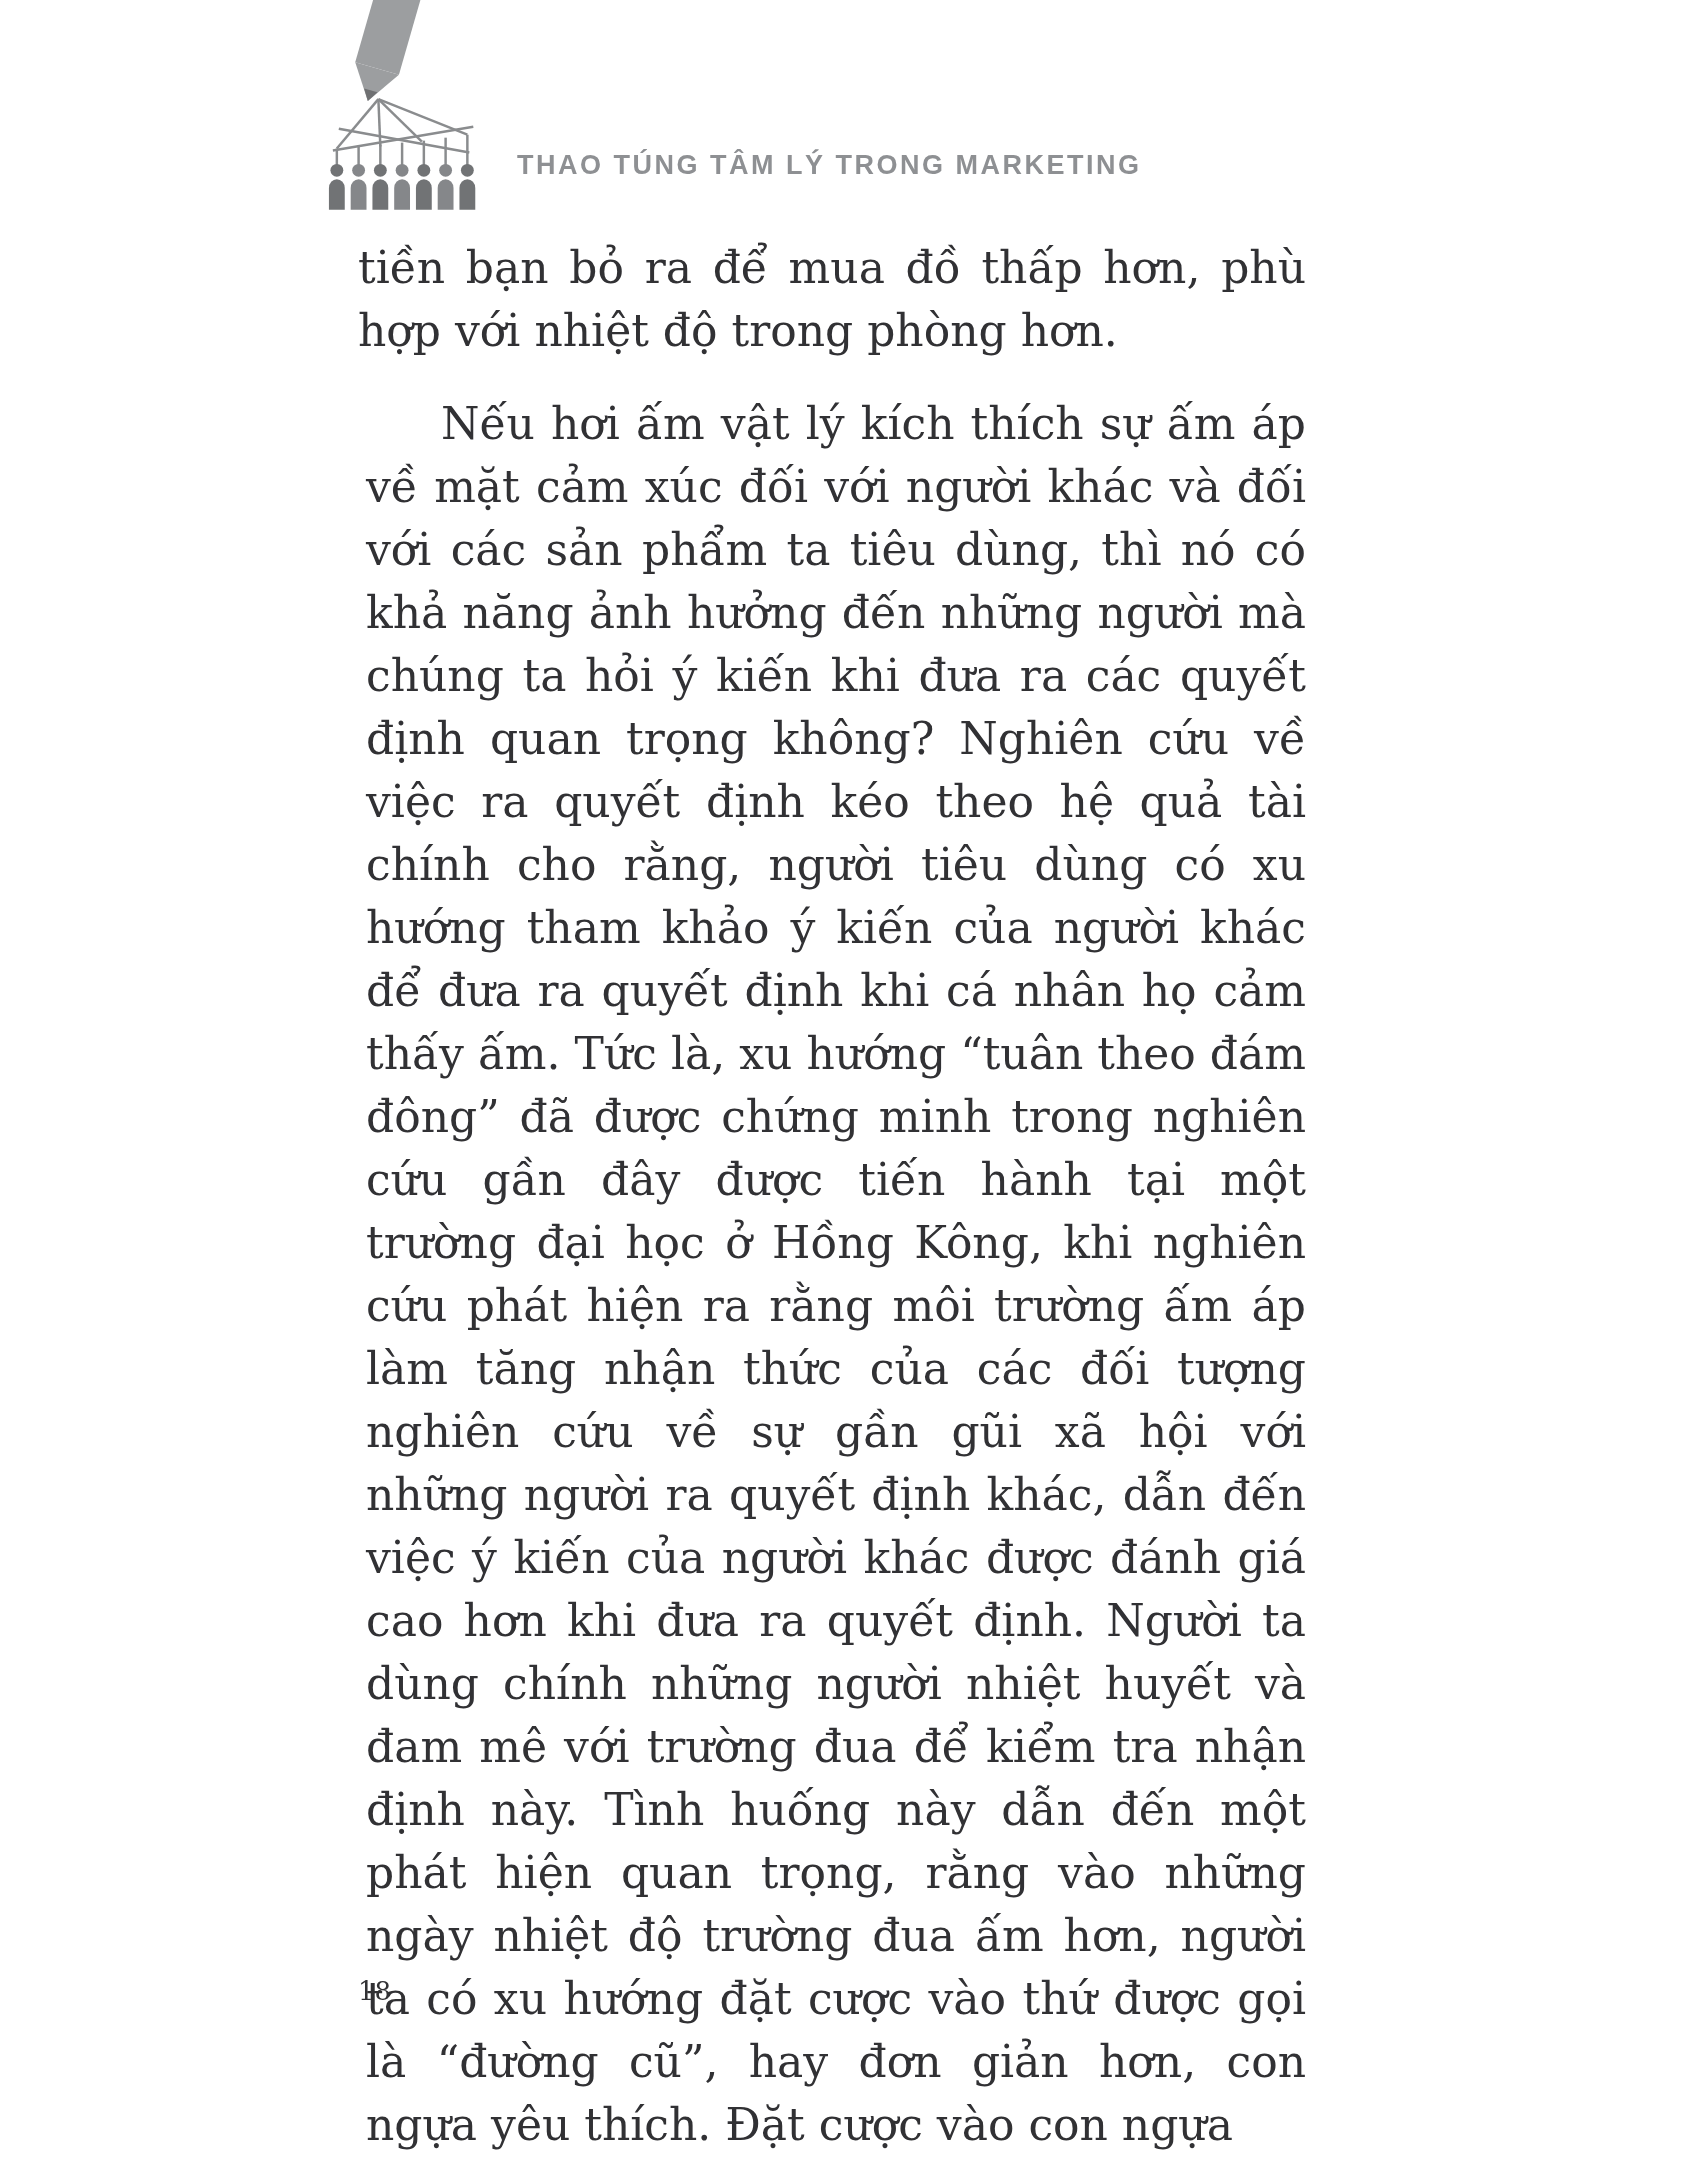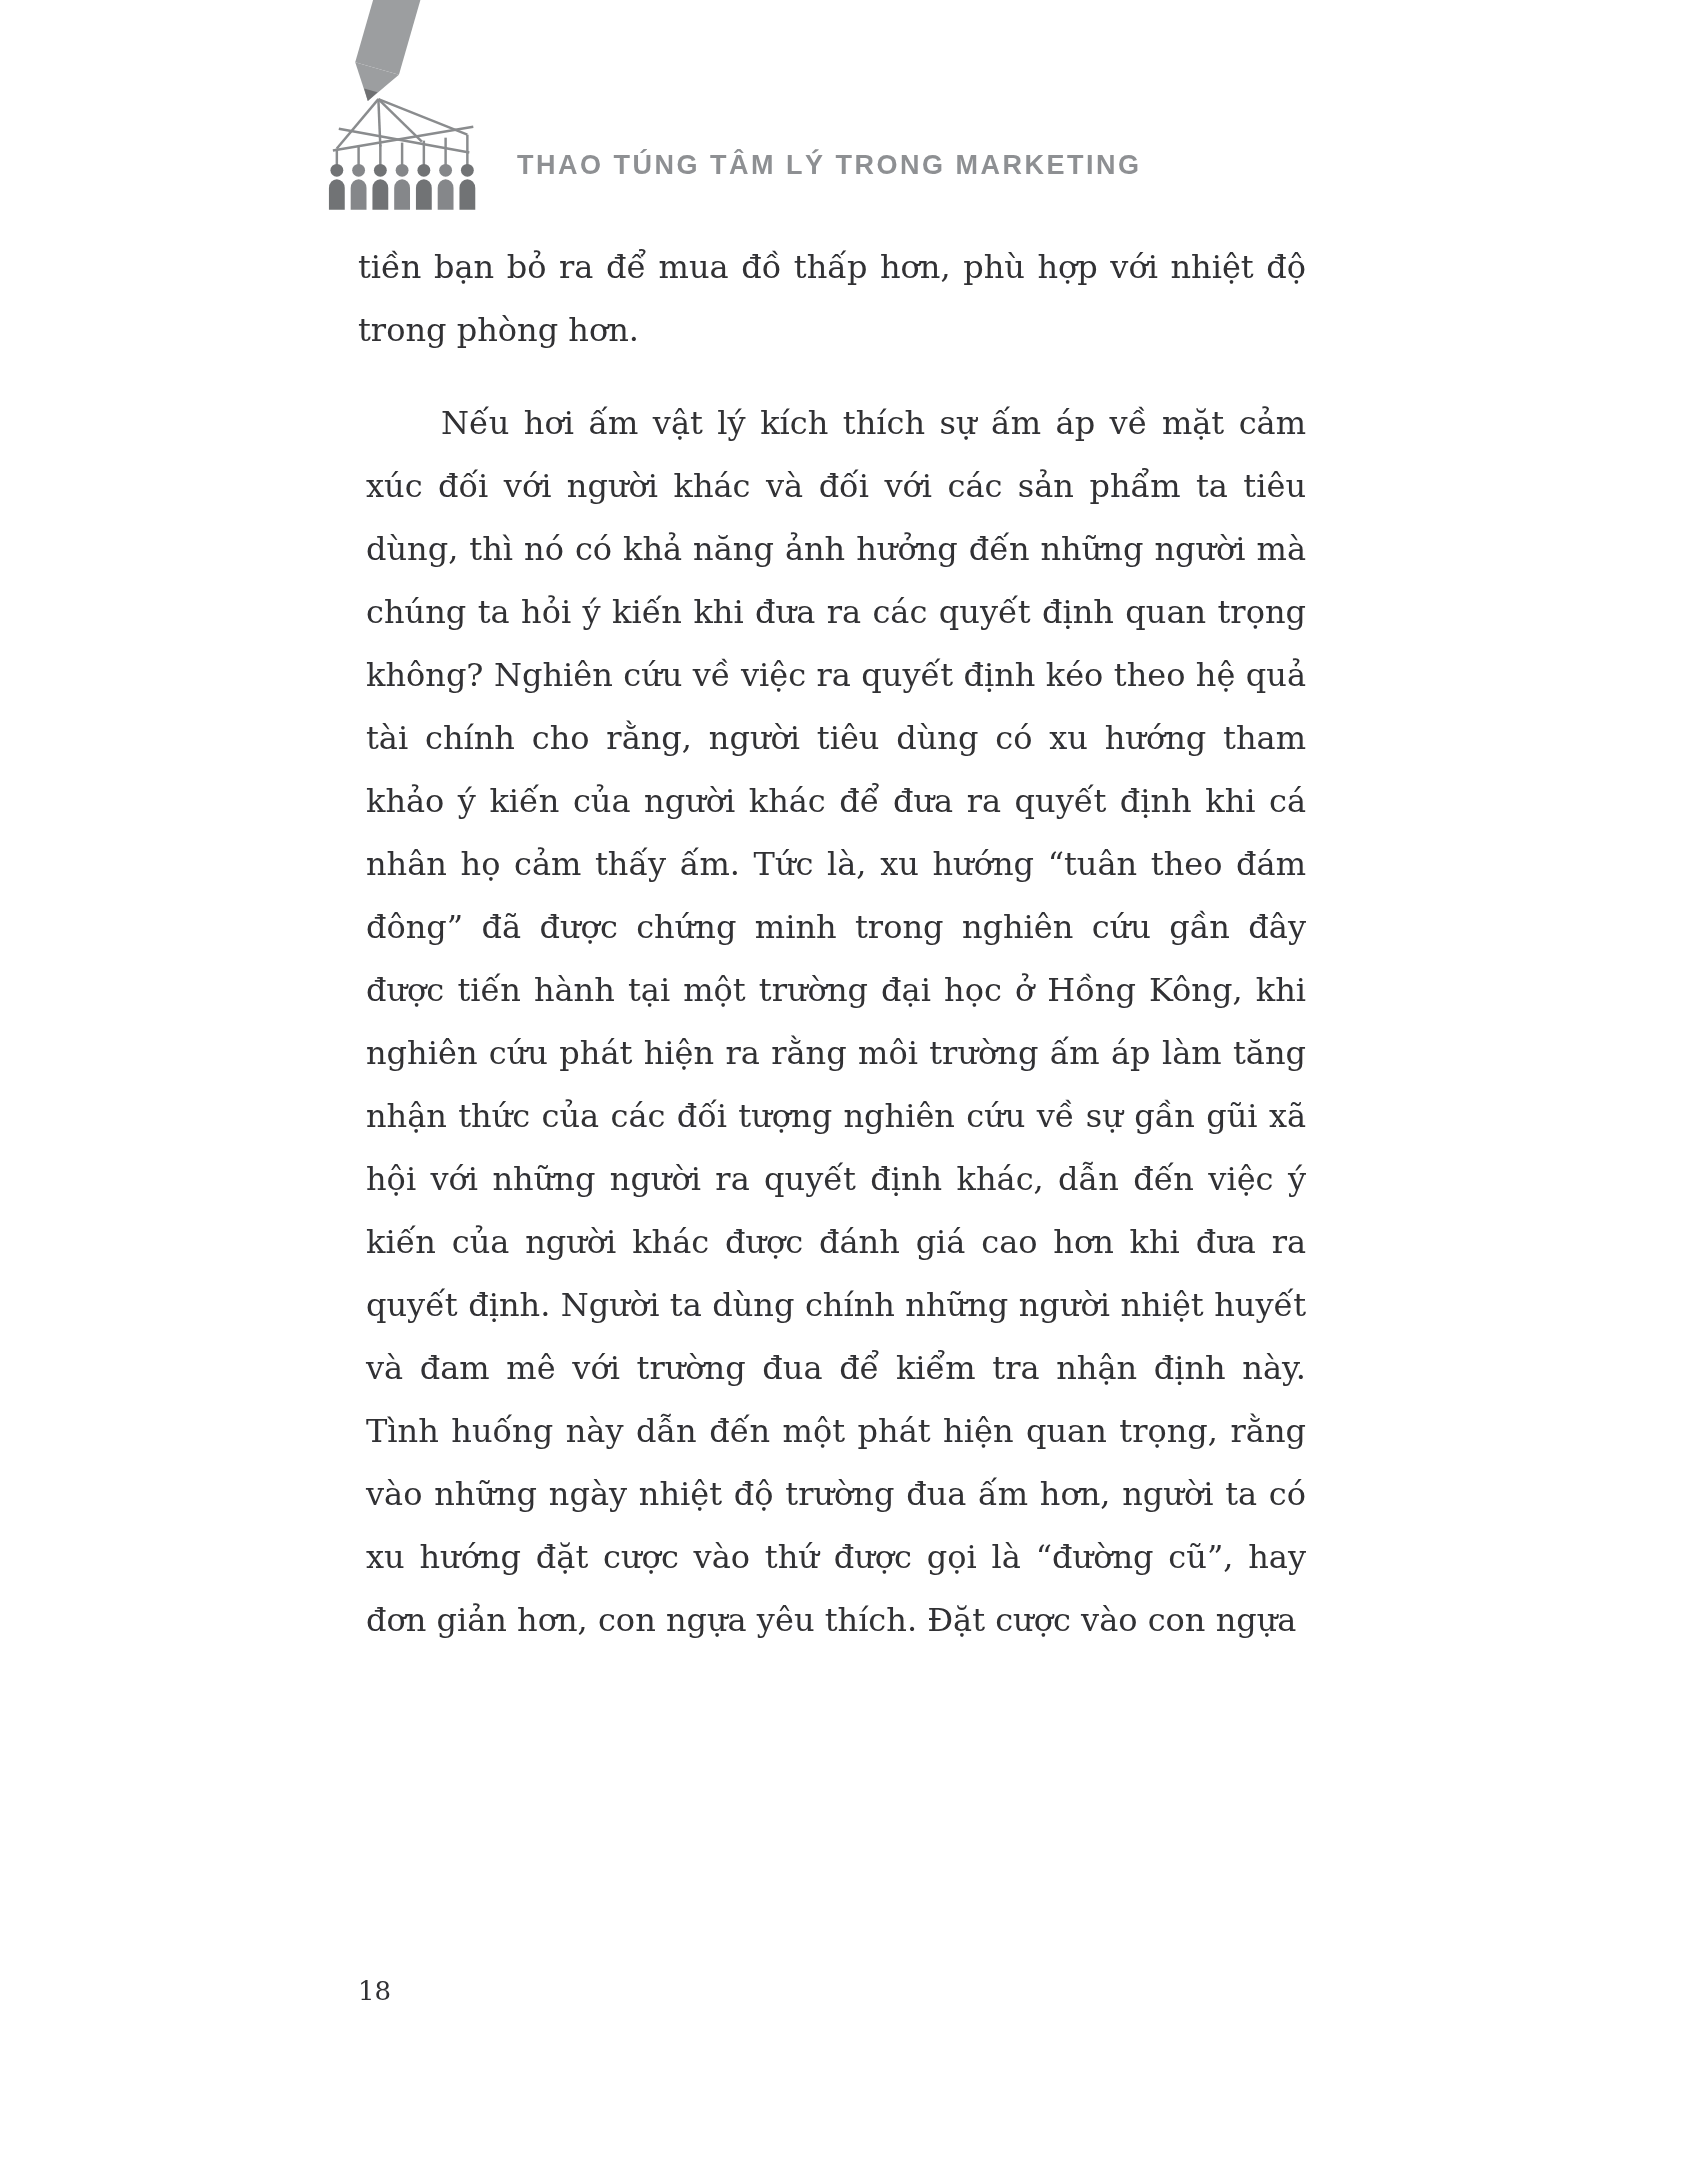--- a/index.html
+++ b/index.html
@@ -33,21 +33,21 @@
     font-size: 27px;
     letter-spacing: 2.5px;
     color: #8e9093;
     white-space: nowrap;
   }
   .content {
     position: absolute;
     left: 358px;
     top: 236px;
     width: 948px;
-    font-size: 32px;
+    font-size: 44px;
     line-height: 63px;
     color: #313134;
     text-align: justify;
   }
   .content p { margin: 0; }
   .content p + p {
     margin-top: 30px;
     text-indent: 75px;
     margin-left: 8px;
   }

